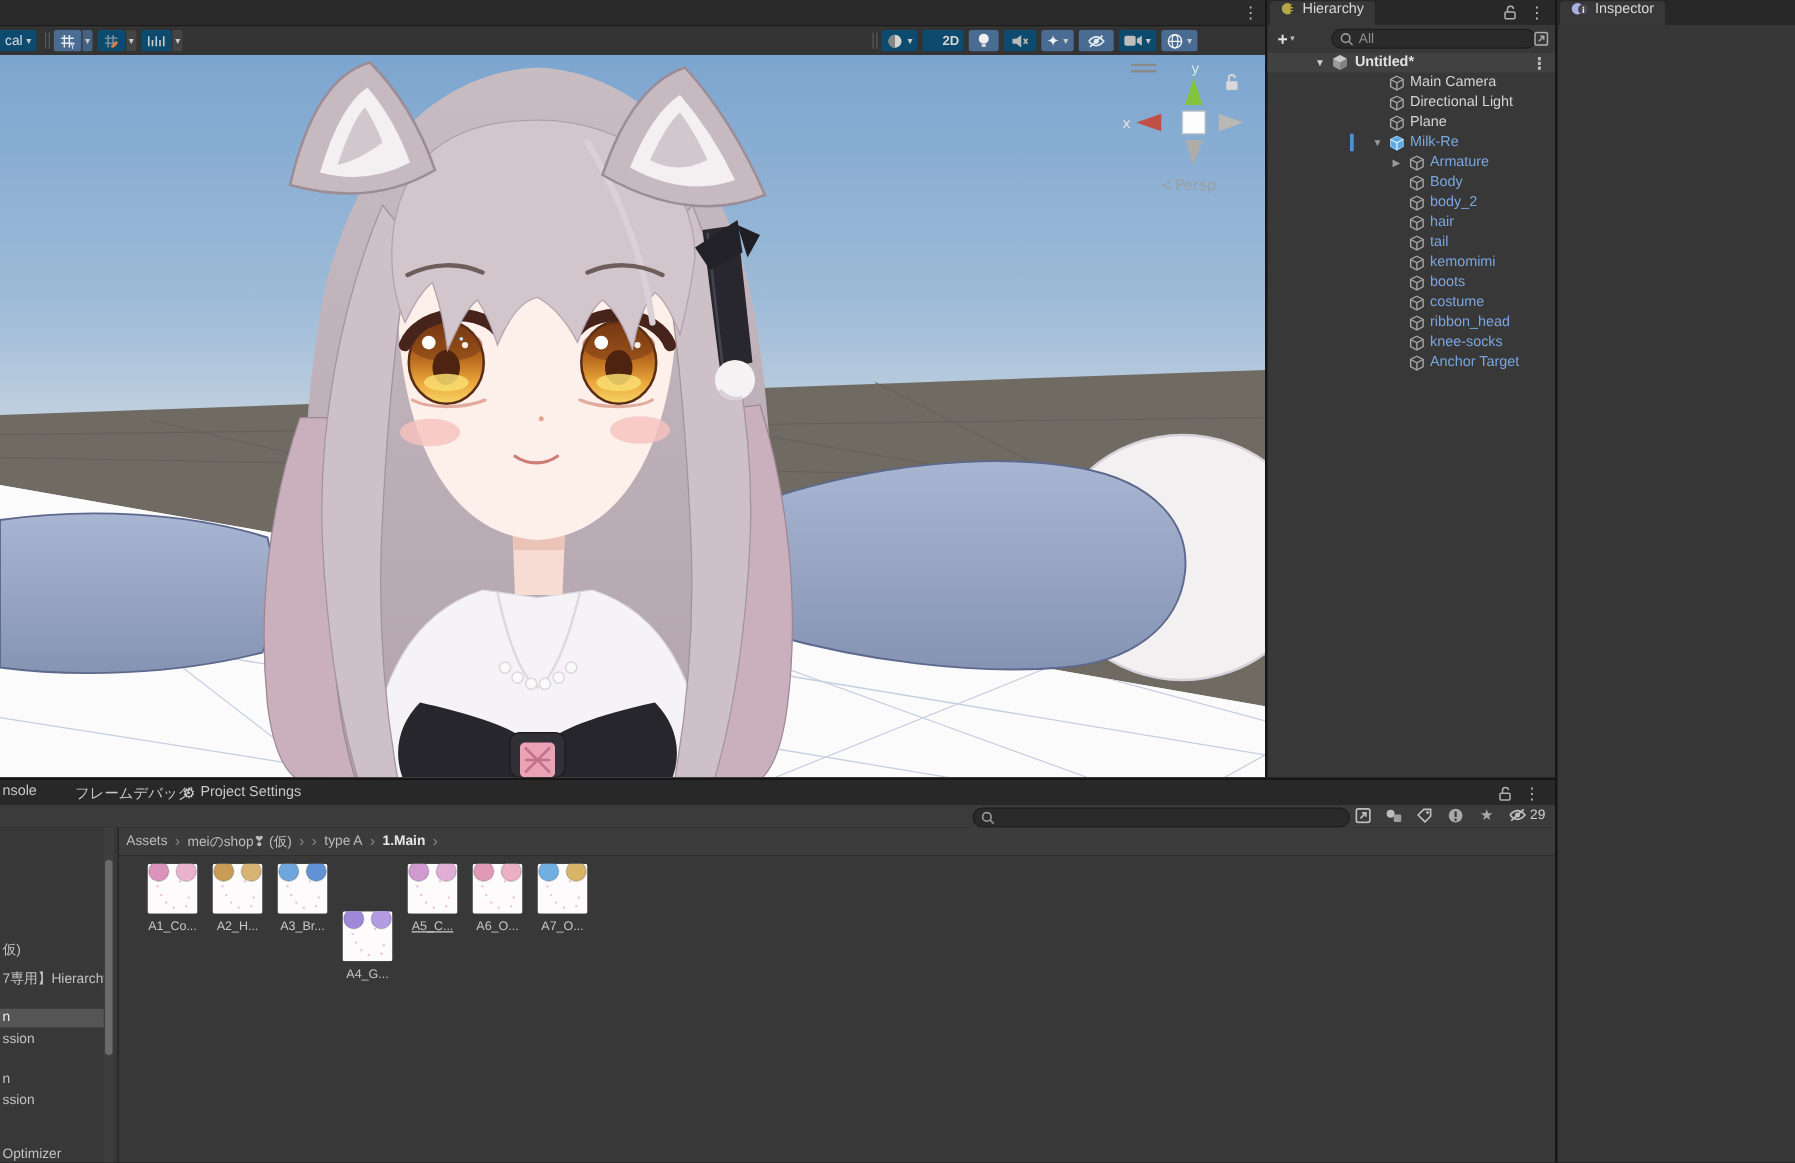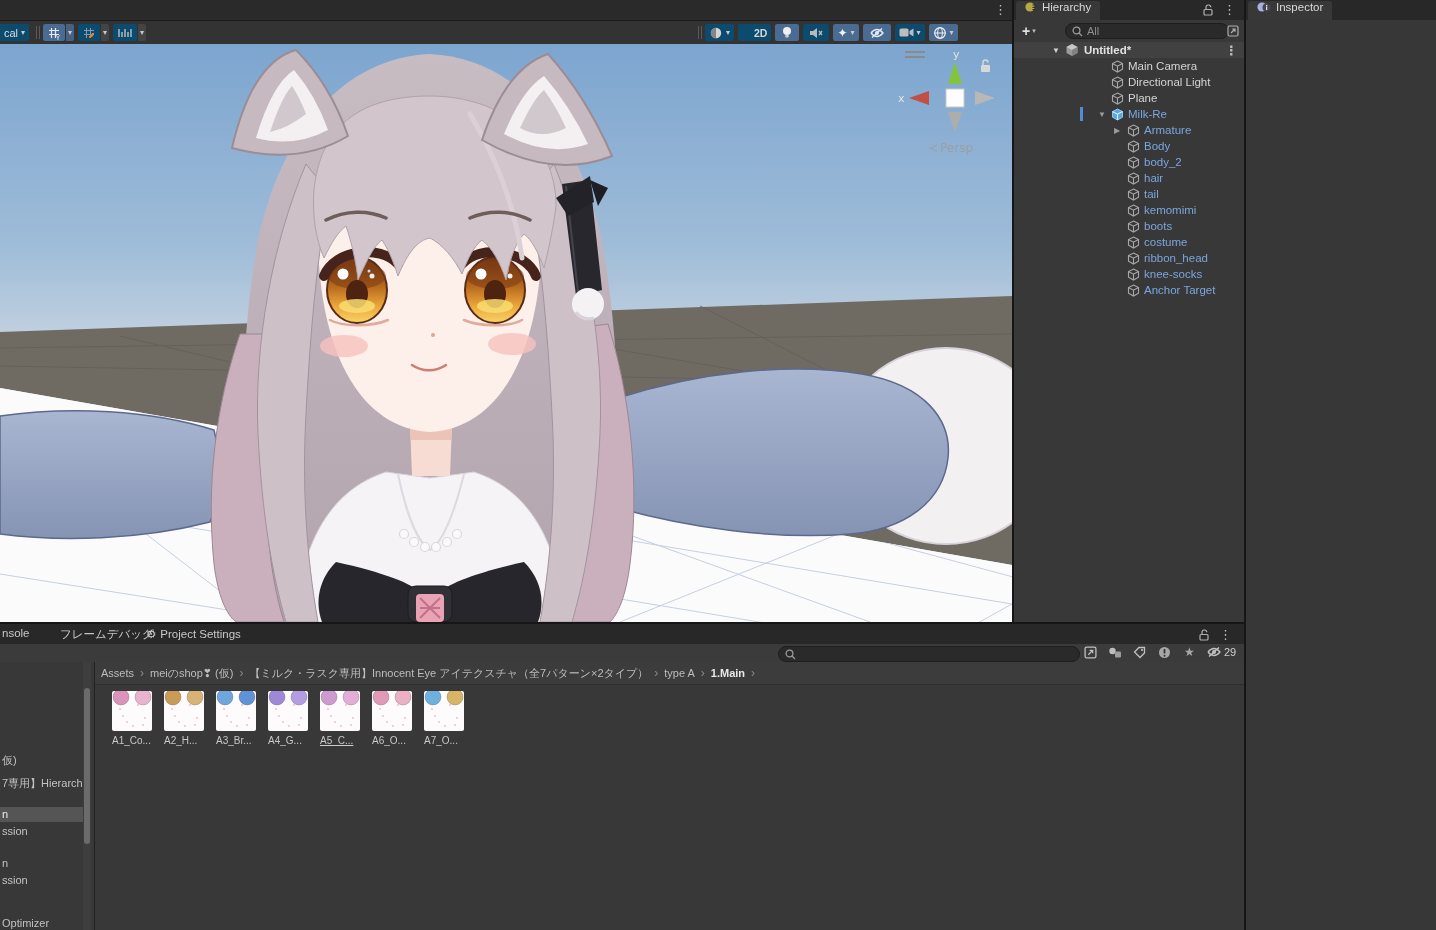--- a/index.html
+++ b/index.html
@@ -52,21 +52,21 @@
   #crumbs{position:absolute;left:95px;top:38px;width:1149px;height:23px;background:#3c3c3c;border-bottom:1px solid #2e2e2e;display:flex;align-items:center;padding-left:6px;box-sizing:border-box;white-space:nowrap;overflow:hidden;}
   .crumb{color:#bdbdbd;margin-right:6px;}
   .crumb.last{color:#e8e8e8;font-weight:bold;text-align:center;}
   .csep{color:#8a8a8a;margin-right:6px;font-size:12px;}
   #left-pane{position:absolute;left:0;top:38px;width:95px;height:270px;background:#383838;border-right:1px solid #232323;box-sizing:border-box;overflow:hidden;}
   .trow{position:absolute;left:2px;height:15px;line-height:15px;color:#c2c2c2;font-size:11px;white-space:nowrap;}
   .trow.sel{left:0;width:83px;background:#555555;color:#ececec;padding-left:2px;}
   #vscroll{position:absolute;left:83px;top:0;width:8px;height:270px;background:#3e3e3e;}
   #vthumb{position:absolute;left:1px;top:26px;width:6px;height:156px;background:#6b6b6b;border-radius:3px;}
   #grid-area{position:absolute;left:96px;top:61px;width:1148px;height:247px;background:#383838;}
-  .cell{position:absolute;top:6px;width:52px;text-align:left;}
+  .cell{position:absolute;top:6px;width:52px;text-align:center;}
   .cell .nm{margin-top:2px;font-size:10px;color:#c8c8c8;white-space:nowrap;overflow:hidden;}
   svg text{font-family:"DejaVu Sans",sans-serif;}
 </style>
 </head>
 <body>
 
 <div id="app">
 
   <div class="abs" id="scene-tabbar">
     <span class="abs kebab" style="left:994px;top:3px;">⋮</span>
@@ -550,21 +550,20 @@
           </svg>
         <span style="margin-left:2px;color:#cfcfcf;">29</span>
       </span>
     </div>
 
     <div id="crumbs">
         <span class="crumb">Assets</span>
         <span class="csep">›</span>
         <span class="crumb">meiのshop❣ (仮)</span>
         <span class="csep">›</span>
-        <span class="crumb">【ミルク・ラスク専用】Innocent Eye アイテクスチャ（全7パターン×2タイプ）</span>
         <span class="csep">›</span>
         <span class="crumb">type A</span>
         <span class="csep">›</span>
         <span class="crumb last">1.Main</span>
         <span class="csep">›</span>
       </div>
 
     <div id="left-pane">
       <div class="trow" style="top:91px;">仮)</div>
       <div class="trow" style="top:114px;">7専用】Hierarchy</div>
@@ -608,21 +607,21 @@
             <circle cx="9" cy="6" r="8" fill="#6fa6de" stroke="rgba(0,0,0,0.18)"></circle>
             <circle cx="31" cy="6" r="8" fill="#5f93d6" stroke="rgba(0,0,0,0.18)"></circle>
             <circle cx="8" cy="18" r="0.9" fill="#eeb8cc"></circle>
             <circle cx="15" cy="31" r="0.9" fill="#eeb8cc"></circle>
             <circle cx="26" cy="14" r="0.9" fill="#eeb8cc"></circle>
             <circle cx="33" cy="27" r="0.9" fill="#eeb8cc"></circle>
             <circle cx="21" cy="35" r="0.9" fill="#eeb8cc"></circle>
             <circle cx="31" cy="34" r="0.9" fill="#eeb8cc"></circle>
             <circle cx="11" cy="25" r="0.9" fill="#eeb8cc"></circle>
           </svg><div class="nm">A3_Br...</div></div>
-        <div class="cell" style="left: 172px;"><svg width="40" height="40" viewBox="0 0 40 40">
+        <div class="cell" style="left: 172px; margin-top: 38px;"><svg width="40" height="40" viewBox="0 0 40 40">
             <rect x="0" y="0" width="40" height="40" rx="2" fill="#fdfbfc"></rect>
             <circle cx="9" cy="6" r="8" fill="#9f88d8" stroke="rgba(0,0,0,0.18)"></circle>
             <circle cx="31" cy="6" r="8" fill="#b49ce2" stroke="rgba(0,0,0,0.18)"></circle>
             <circle cx="8" cy="18" r="0.9" fill="#eeb8cc"></circle>
             <circle cx="15" cy="31" r="0.9" fill="#eeb8cc"></circle>
             <circle cx="26" cy="14" r="0.9" fill="#eeb8cc"></circle>
             <circle cx="33" cy="27" r="0.9" fill="#eeb8cc"></circle>
             <circle cx="21" cy="35" r="0.9" fill="#eeb8cc"></circle>
             <circle cx="31" cy="34" r="0.9" fill="#eeb8cc"></circle>
             <circle cx="11" cy="25" r="0.9" fill="#eeb8cc"></circle>

